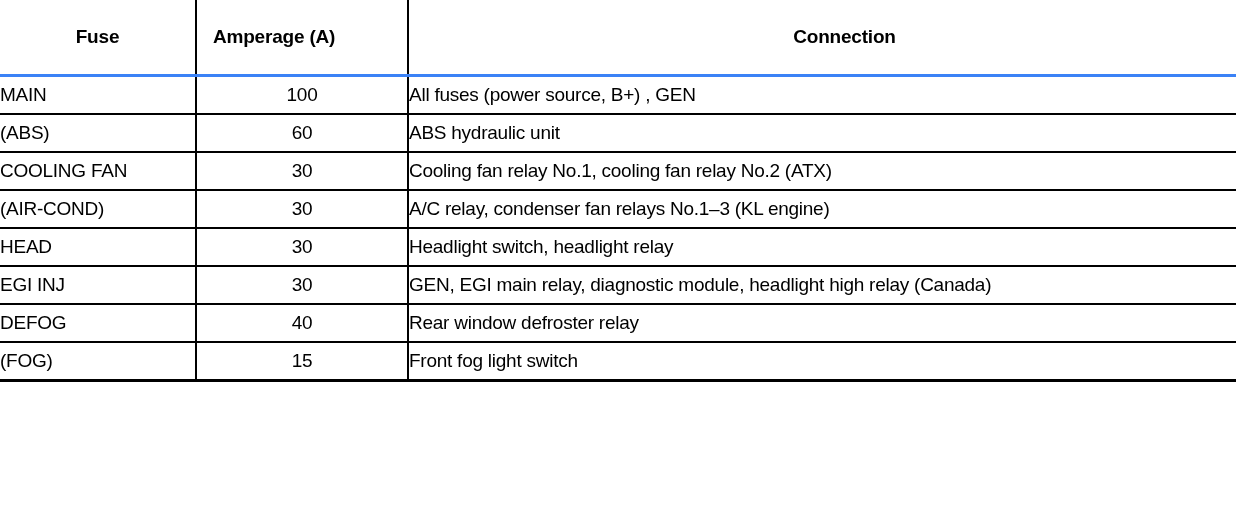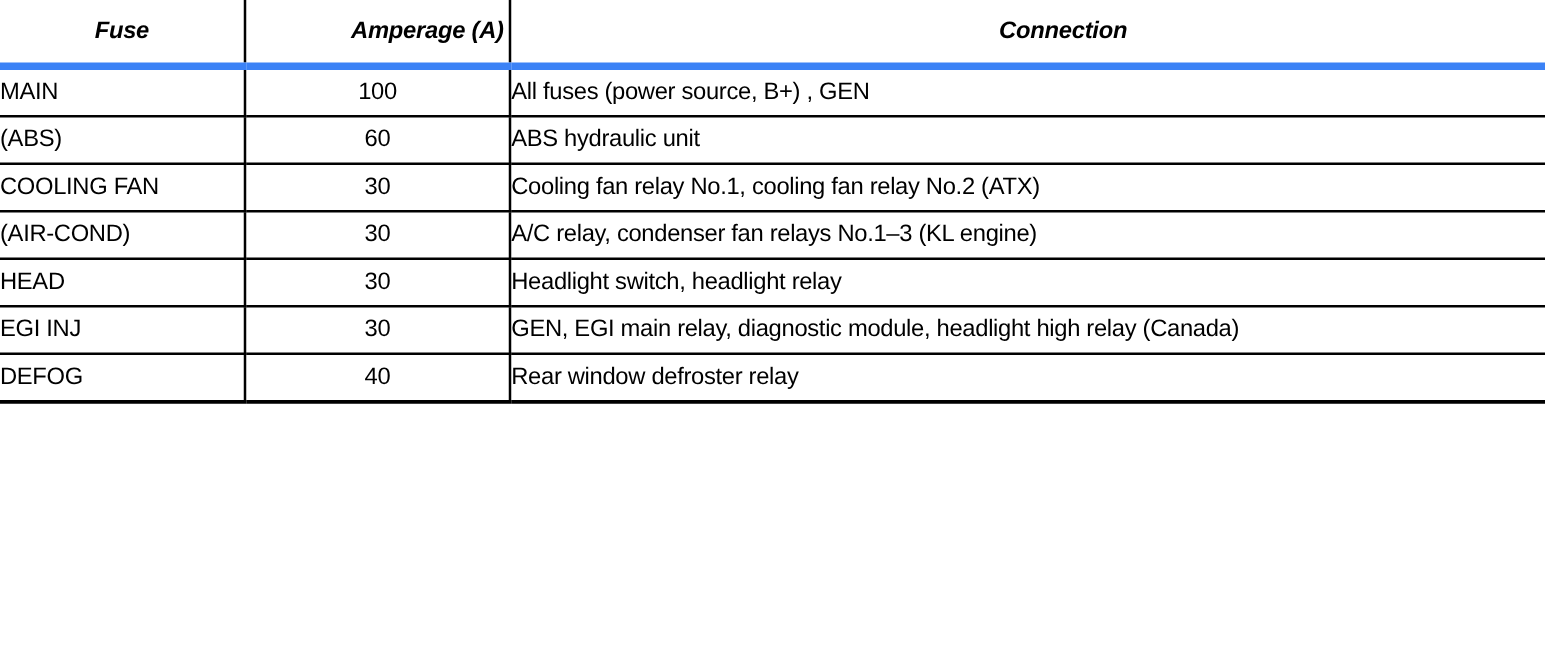--- a/index.html
+++ b/index.html
@@ -34,36 +34,35 @@
     table-layout: fixed;
   }
 
   col.col-fuse       { width: 196px; }
   col.col-amp        { width: 212px; }
   col.col-connection { width: 828px; }
 
   
   thead th {
     height: 42px;
-    padding: 4px;
+    padding: 16px;
     font-size: 19px;
     font-weight: bold;
     letter-spacing: -0.2px;
     border: none;
-    border-bottom: 6px solid #3b82f6;
+    border-bottom: 3px solid #3b82f6;
     vertical-align: middle;
     background: #ffffff;
-    font-style: italic;
   }
   th.h-fuse {
     text-align: center;
     border-right: 2px solid #000000;
   }
   th.h-amp {
-    text-align: right;
+    text-align: left;
     border-right: 2px solid #000000;
   }
   th.h-connection {
     text-align: center;
     padding-left: 60px;
   }
 
   
   tbody td {
     height: 36px;
@@ -143,16 +142,21 @@
         <tr>
           <td class="c-fuse">EGI INJ</td>
           <td class="c-amp">30</td>
           <td class="c-connection">GEN, EGI main relay, diagnostic module, headlight high relay (Canada)</td>
         </tr>
         <tr>
           <td class="c-fuse">DEFOG</td>
           <td class="c-amp">40</td>
           <td class="c-connection">Rear window defroster relay</td>
         </tr>
+        <tr>
+          <td class="c-fuse">(FOG)</td>
+          <td class="c-amp">15</td>
+          <td class="c-connection">Front fog light switch</td>
+        </tr>
       </tbody>
   </table>
 
 </div>
 
 </body></html>

